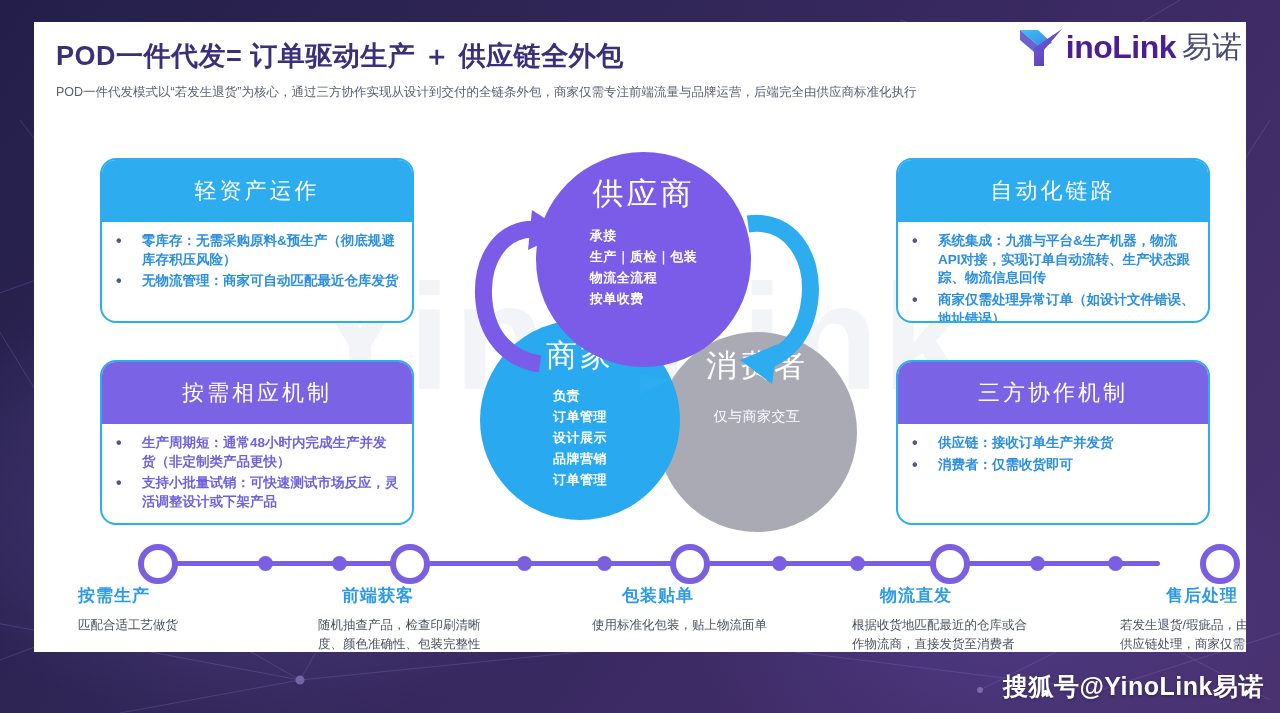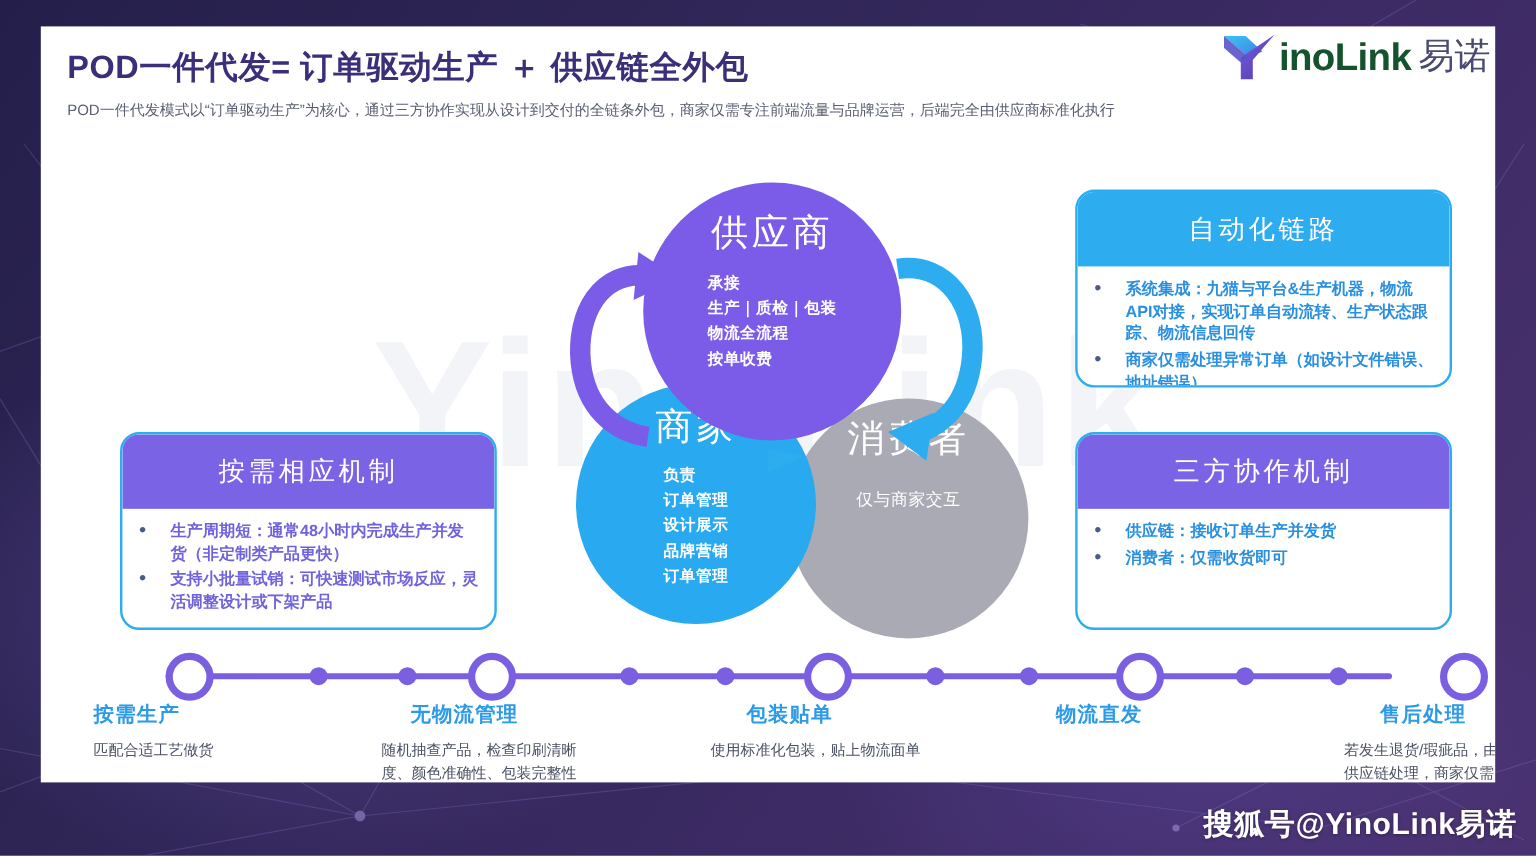--- a/index.html
+++ b/index.html
@@ -63,21 +63,21 @@
     margin-top: 10px;
     font-size: 12.5px; color: #5a5f70; line-height: 1.6;
     max-width: 1050px;
   }
   .logo {
     position: absolute; right: 4px; top: 4px;
     display: flex; align-items: center; gap: 2px;
   }
   .logo-mark { width: 46px; height: 42px; }
   .logo-text {
-    font-size: 32px; font-weight: 600; color: #14532d;
+    font-size: 32px; font-weight: 600; color: #4c1d95;
     letter-spacing: -.5px; line-height: 1;
   }
   .logo-cn { font-size: 30px; font-weight: 500; color: #4a4a72; margin-left: 4px; }
 
   
   .card {
     position: absolute;
     border: 2.5px solid #2badf0;
     border-radius: 16px;
     background: #fff;
@@ -211,21 +211,21 @@
   </svg>
 </div>
 
 <div class="slide">
   <div class="slide-watermark">YinoLink</div>
 
   <div class="slide-inner">
 
     <div class="header">
       <div class="title">POD一件代发=  订单驱动生产 ＋ 供应链全外包</div>
-      <div class="subtitle">POD一件代发模式以“订单驱动生产”为核心，通过三方协作实现从设计到交付的全链条外包，商家仅需专注前端流量与品牌运营，后端完全由供应商标准化执行</div>
+      <div class="subtitle">POD一件代发模式以“若发生退货”为核心，通过三方协作实现从设计到交付的全链条外包，商家仅需专注前端流量与品牌运营，后端完全由供应商标准化执行</div>
     </div>
 
     <div class="logo">
       <svg class="logo-mark" viewBox="0 0 46 42">
         <defs>
           <linearGradient id="lgA" x1="0" y1="0" x2="1" y2="1">
             <stop offset="0%" stop-color="#39c6f5"></stop>
               <stop offset="100%" stop-color="#3f7fe0"></stop>
           </linearGradient>
           <linearGradient id="lgB" x1="0" y1="0" x2="1" y2="1">
@@ -234,20 +234,29 @@
           </linearGradient>
         </defs>
         <path d="M2 4 L20 4 L34 17 L23 22 Z" fill="url(#lgA)"></path>
         <path d="M44 3 L26 24 L26 40 L16 40 L16 22 Z" fill="url(#lgB)"></path>
         <path d="M2 4 L23 22 L16 26 L2 14 Z" fill="#5a53c9" opacity=".9"></path>
       </svg>
       <span class="logo-text">inoLink</span>
       <span class="logo-cn">易诺</span>
     </div>
 
+    <div class="card" id="card-tl">
+      <div class="card-head blue">轻资产运作</div>
+      <div class="card-body">
+        <ul>
+          <li>零库存：无需采购原料&amp;预生产（彻底规避库存积压风险）</li>
+          <li>无物流管理：商家可自动匹配最近仓库发货</li>
+        </ul>
+      </div>
+    </div>
 
     <div class="card" id="card-tr">
       <div class="card-head blue">自动化链路</div>
       <div class="card-body">
         <ul>
           <li>系统集成：九猫与平台&amp;生产机器，物流API对接，实现订单自动流转、生产状态跟踪、物流信息回传</li>
           <li>商家仅需处理异常订单（如设计文件错误、地址错误）</li>
         </ul>
       </div>
     </div>
@@ -330,32 +339,33 @@
       <div class="tl-node" style="left:348px"></div>
       <div class="tl-node" style="left:628px"></div>
       <div class="tl-node" style="left:888px"></div>
       <div class="tl-node" style="left:1158px"></div>
 
       <div class="tl-step" style="left:16px">
         <div class="tl-label">按需生产</div>
         <div class="tl-desc">匹配合适工艺做货</div>
       </div>
       <div class="tl-step" style="left:256px">
-        <div class="tl-label" style="margin-left:24px">无物流管理</div>
+        <div class="tl-label" style="margin-left:24px">前端获客</div>
         <div class="tl-desc">随机抽查产品，检查印刷清晰度、颜色准确性、包装完整性</div>
       </div>
       <div class="tl-step" style="left:530px">
         <div class="tl-label" style="margin-left:30px">包装贴单</div>
         <div class="tl-desc">使用标准化包装，贴上物流面单</div>
       </div>
       <div class="tl-step" style="left:790px">
         <div class="tl-label" style="margin-left:28px">物流直发</div>
+        <div class="tl-desc">根据收货地匹配最近的仓库或合作物流商，直接发货至消费者</div>
       </div>
       <div class="tl-step" style="left:1058px;width:150px">
-        <div class="tl-label" style="margin-left:30px">售后处理</div>
+        <div class="tl-label" style="margin-left:46px">售后处理</div>
         <div class="tl-desc" style="width:135px">若发生退货/瑕疵品，由供应链处理，商家仅需和客户沟通</div>
       </div>
     </div>
 
   </div>
 </div>
 
 <div class="wm-bottom">搜狐号@YinoLink易诺</div>
 
 </body></html>

